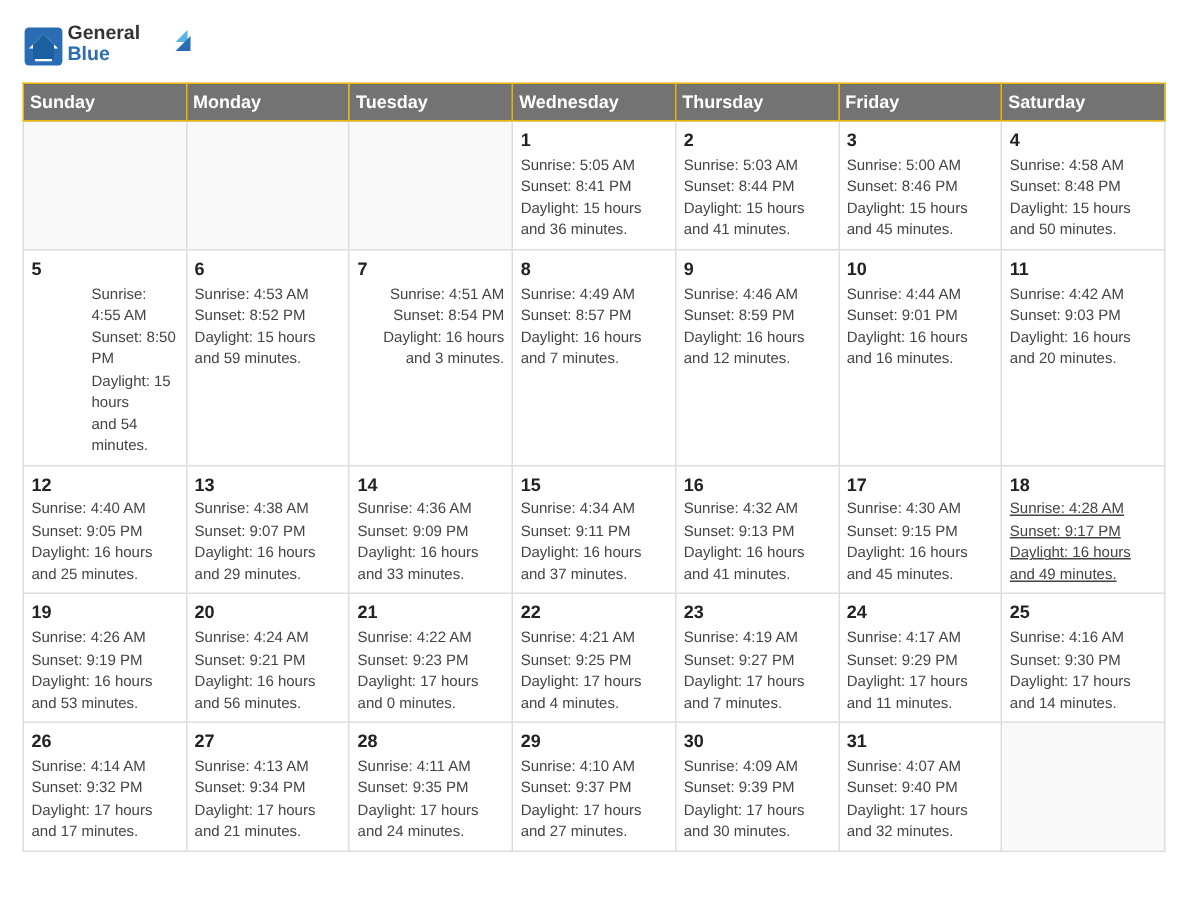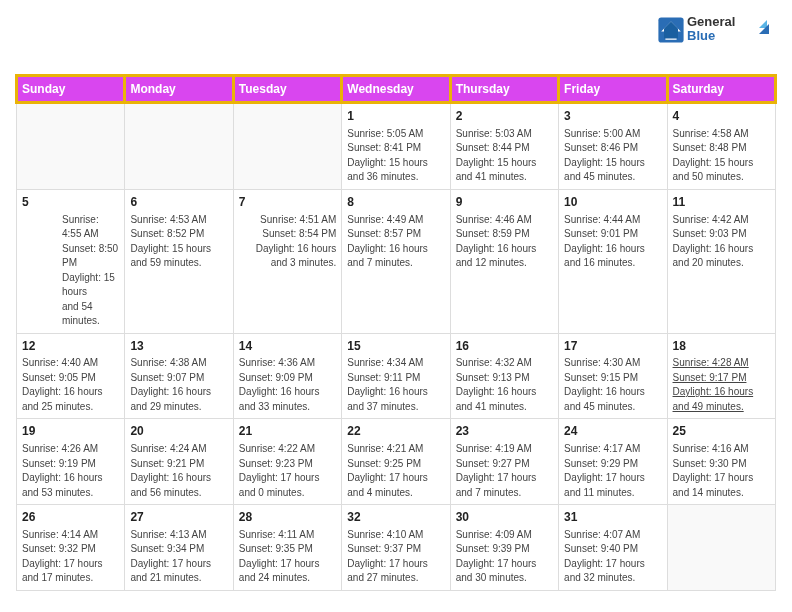--- a/index.html
+++ b/index.html
@@ -11,23 +11,23 @@
       overflow: hidden;
     }
     .page {
       width: 792px;
       min-height: 612px;
       background: #fff;
       padding: 10px 15px 10px 15px;
     }
     .header {
       display: flex;
-      justify-content: flex-end;
+      justify-content: flex-start;
       align-items: flex-start;
-      margin-bottom: 24px;
+      margin-bottom: 4px;
     }
     .logo {
       display: flex;
       align-items: center;
     }
     .logo-icon {
       width: 28px;
       height: 28px;
       margin-right: 2px;
     }
@@ -43,27 +43,27 @@
     .location {
       font-size: 14px;
       color: #555;
     }
     .calendar {
       width: 100%;
       border-collapse: collapse;
       border: 1px solid #ccc;
     }
     .calendar th {
-      background: #d946ef;
+      background: #737373;
       color: #fff;
       font-size: 12px;
       font-weight: bold;
       padding: 5px 4px;
       text-align: left;
-      border: 3px solid #eab308;
+      border: 1px solid #eab308;
     }
     .calendar td {
       vertical-align: top;
       border: 1px solid #ddd;
       padding: 4px 5px;
       width: calc(100% / 7);
       min-height: 75px;
       background: #fff;
       font-size: 10.5px;
       color: #333;
@@ -336,21 +336,21 @@
 and 21 minutes.</div>
           </td>
           <td>
             <span class="day-num">28</span>
             <div class="day-info" style="white-space: pre-line;">Sunrise: 4:11 AM
 Sunset: 9:35 PM
 Daylight: 17 hours
 and 24 minutes.</div>
           </td>
           <td>
-            <span class="day-num">32</span>
+            <span class="day-num">29</span>
             <div class="day-info" style="white-space: pre-line;">Sunrise: 4:10 AM
 Sunset: 9:37 PM
 Daylight: 17 hours
 and 27 minutes.</div>
           </td>
           <td>
             <span class="day-num">30</span>
             <div class="day-info" style="white-space: pre-line;">Sunrise: 4:09 AM
 Sunset: 9:39 PM
 Daylight: 17 hours

